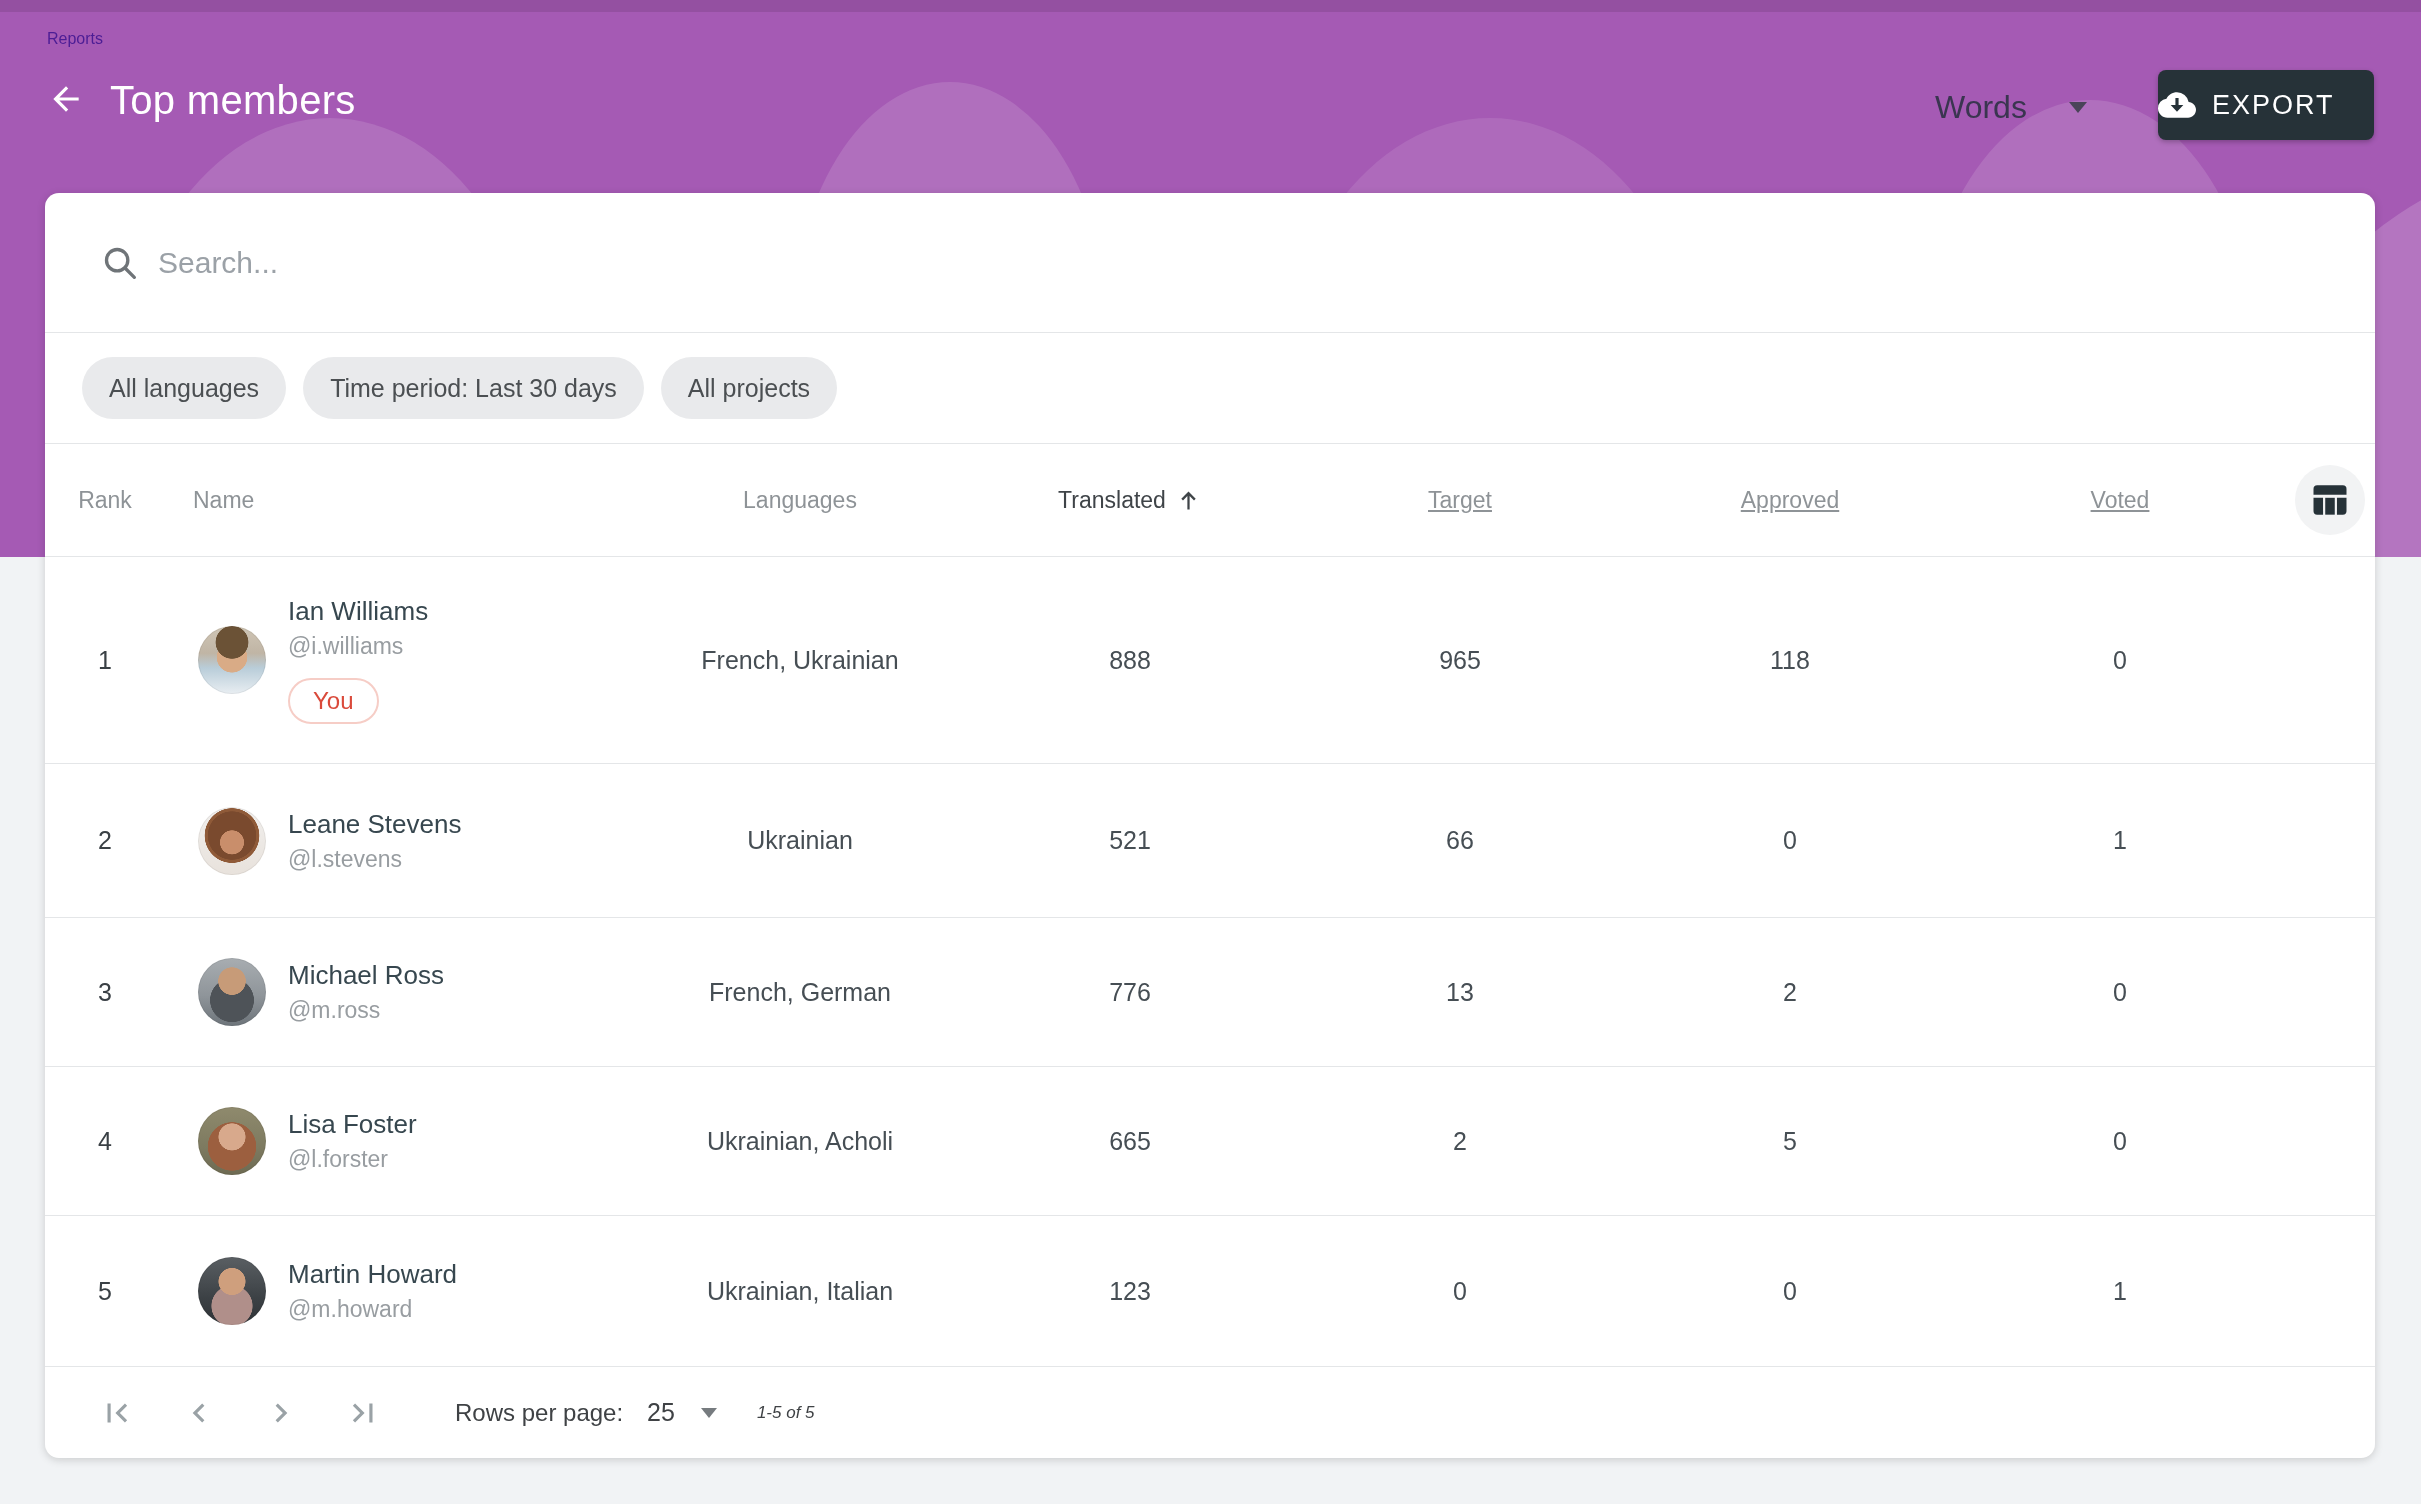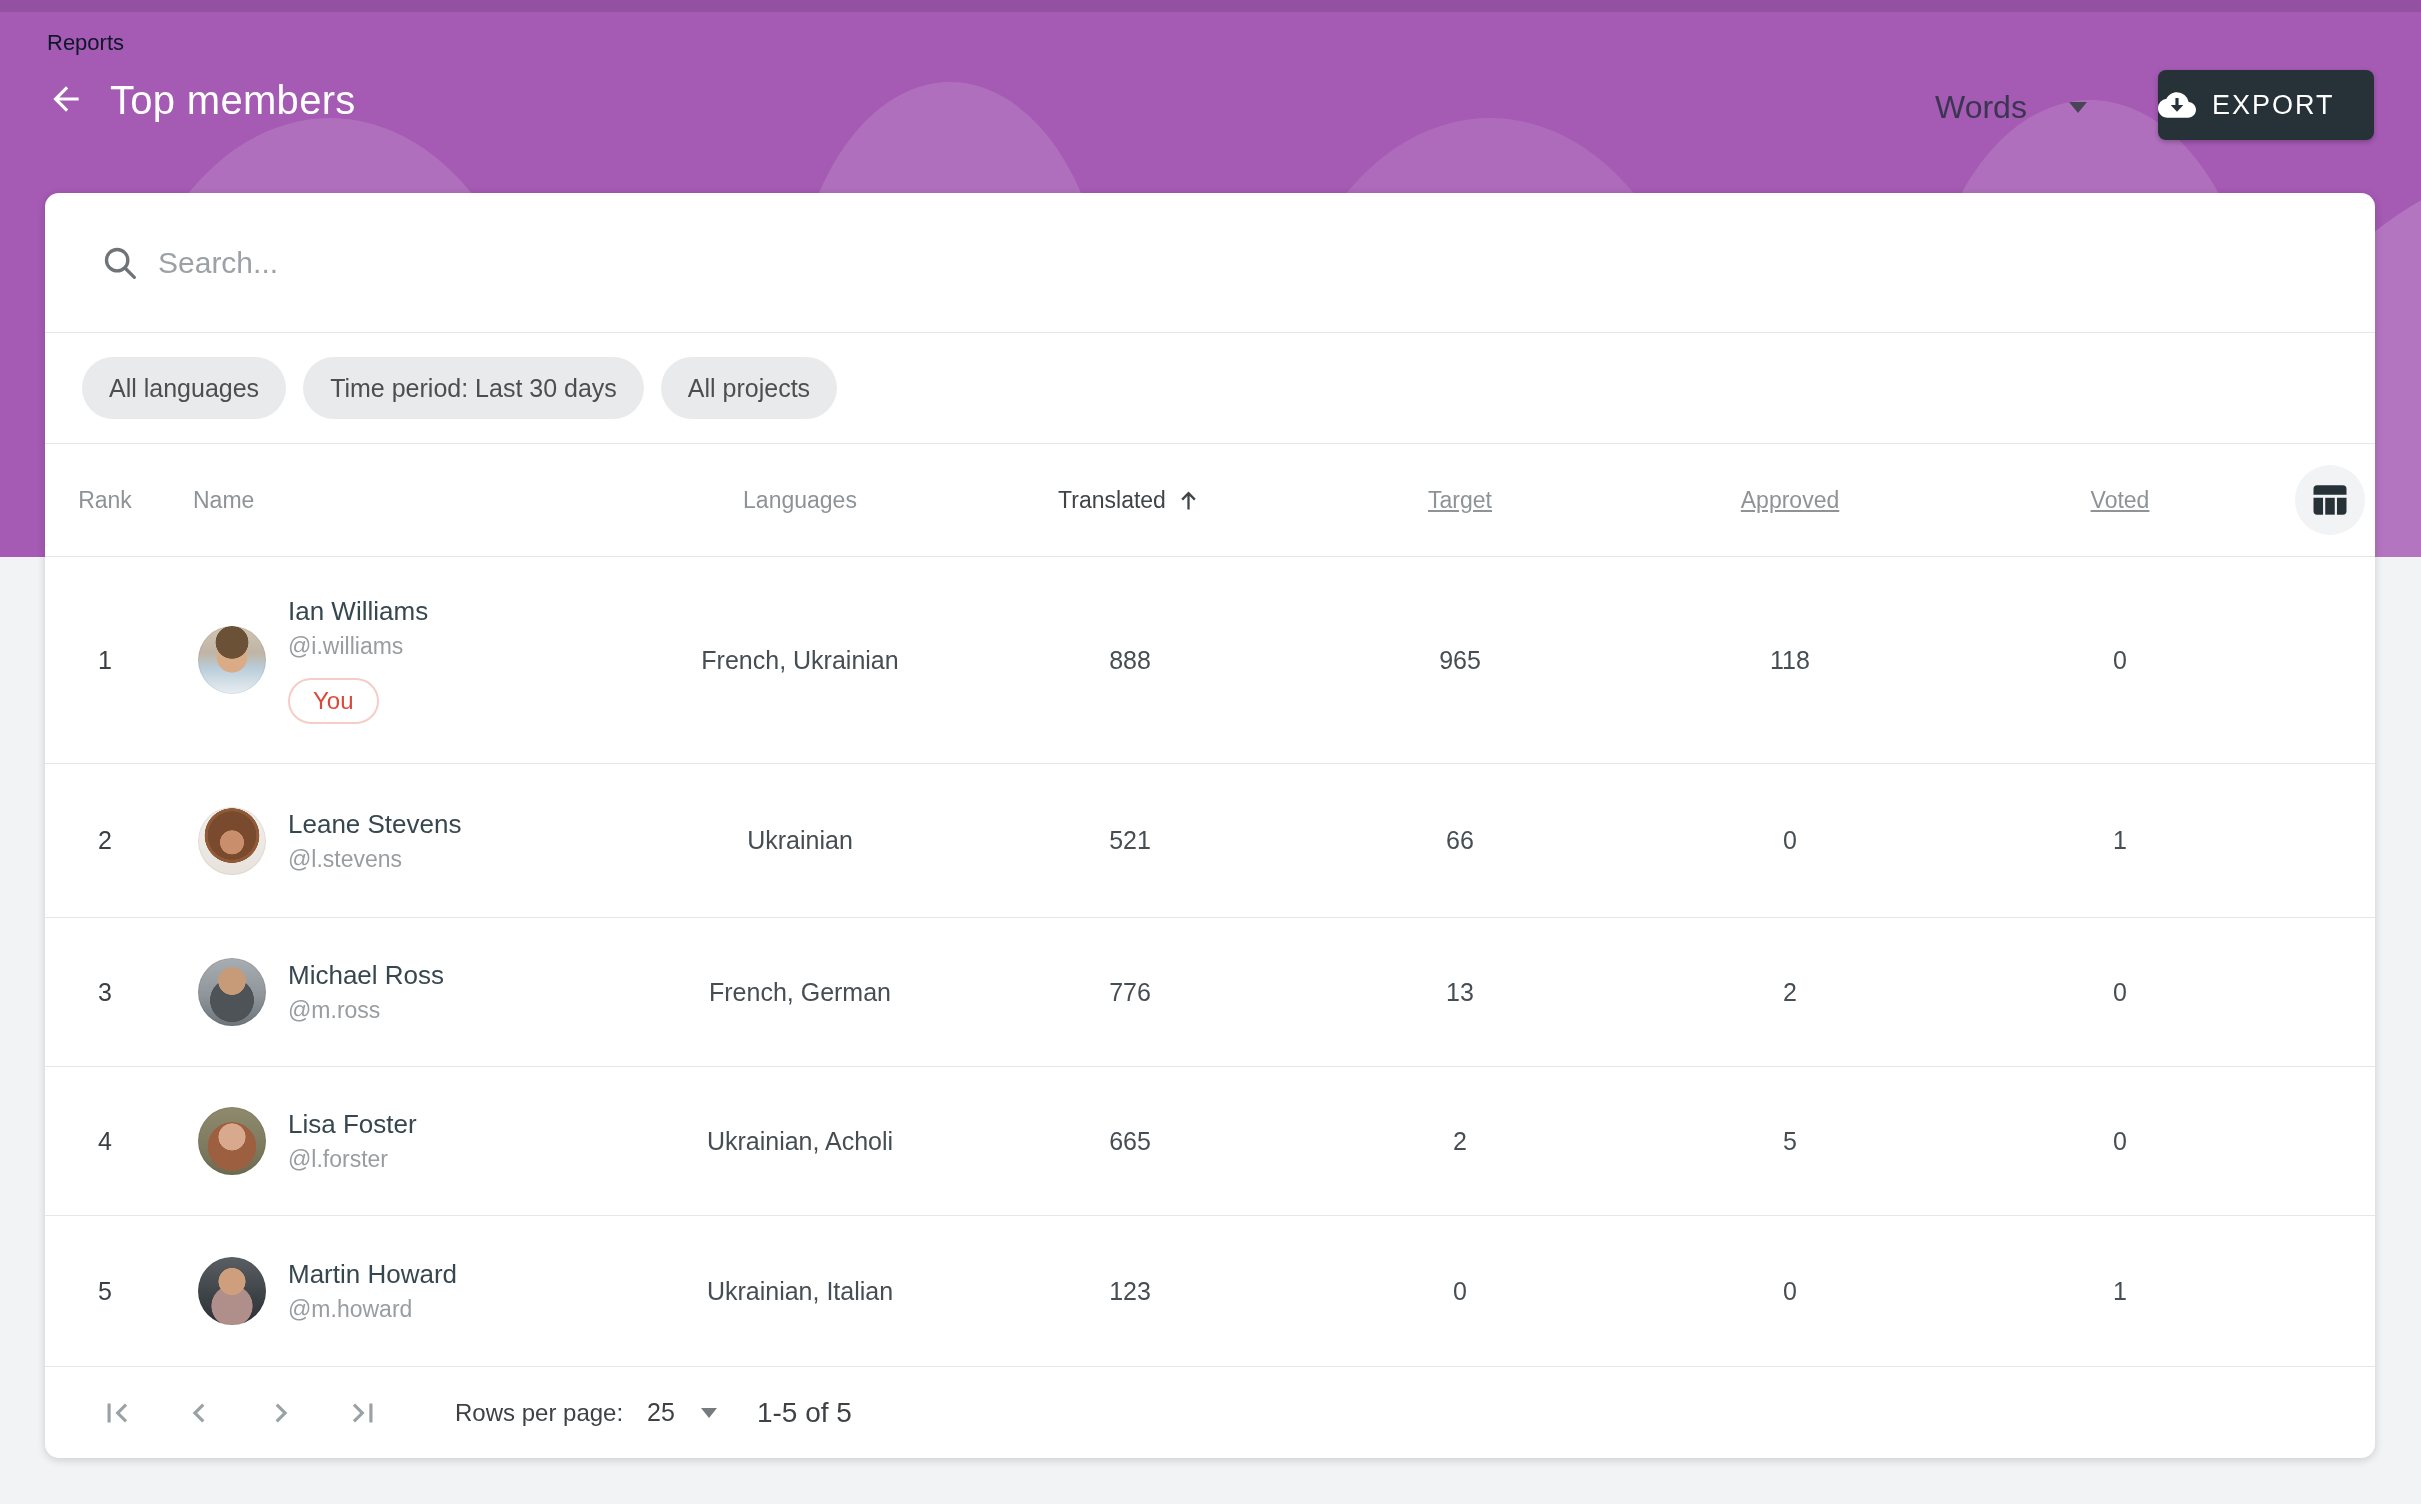--- a/index.html
+++ b/index.html
@@ -18,21 +18,21 @@
   }
   .hero .topstrip { position:absolute; left:0; top:0; width:100%; height:12px; background:rgba(0,0,0,.10); }
   .blob { position:absolute; border-radius:50%; }
   .blob1 { left:110px;  top:118px; width:440px; height:640px; background:rgba(255,255,255,.13); }
   .blob2 { left:790px;  top:82px;  width:320px; height:520px; background:rgba(255,255,255,.13); }
   .blob3 { left:1270px; top:118px; width:440px; height:620px; background:rgba(255,255,255,.10); }
   .blob4 { left:1920px; top:100px; width:340px; height:540px; background:rgba(255,255,255,.13); }
   .blob5 { left:2230px; top:150px; width:760px; height:760px; background:rgba(255,255,255,.17); }
 
   .breadcrumb {
-    position:absolute; left:47px; top:30px; font-size:22px; color:#0f172a; z-index:3; cursor:pointer;
+    position:absolute; left:47px; top:30px; font-size:16px; color:#4c1d95; z-index:3; cursor:pointer;
   }
   .titlerow {
     position:absolute; left:44px; top:78px; display:flex; align-items:center; gap:22px; z-index:3;
   }
   .backbtn { width:44px; height:44px; display:flex; align-items:center; justify-content:center; cursor:pointer; }
   .backbtn svg { width:38px; height:38px; }
   .pagetitle { font-size:40px; color:#fff; font-weight:400; letter-spacing:.3px; }
 
   .units {
     position:absolute; left:1935px; top:78px; height:58px; display:flex; align-items:center; gap:42px;
@@ -123,21 +123,21 @@
   
   .pager { height:91px; display:flex; align-items:center; padding-left:52px; }
   .pbtn { width:40px; height:40px; border:none; background:none; cursor:pointer; padding:0;
     display:flex; align-items:center; justify-content:center; }
   .pbtn svg { width:38px; height:38px; }
   .pbtn + .pbtn { margin-left:42px; }
   .rpp-label { margin-left:72px; font-size:24px; font-weight:500; color:#3f4245; }
   .rpp-select { margin-left:24px; display:flex; align-items:center; gap:26px; cursor:pointer; }
   .rpp-value { font-size:25px; color:#3f4245; }
   .caret-gray { width:0; height:0; border-left:8px solid transparent; border-right:8px solid transparent; border-top:10px solid #767b7f; }
-  .range { margin-left:40px; font-size:28px; color:#3f4245; }
+  .range { margin-left:40px; font-size:17px; color:#3f4245;font-style:italic; }
 </style>
 </head>
 <body>
 
 <div class="hero">
   <div class="blob blob1"></div>
   <div class="blob blob2"></div>
   <div class="blob blob3"></div>
   <div class="blob blob4"></div>
   <div class="blob blob5"></div>

